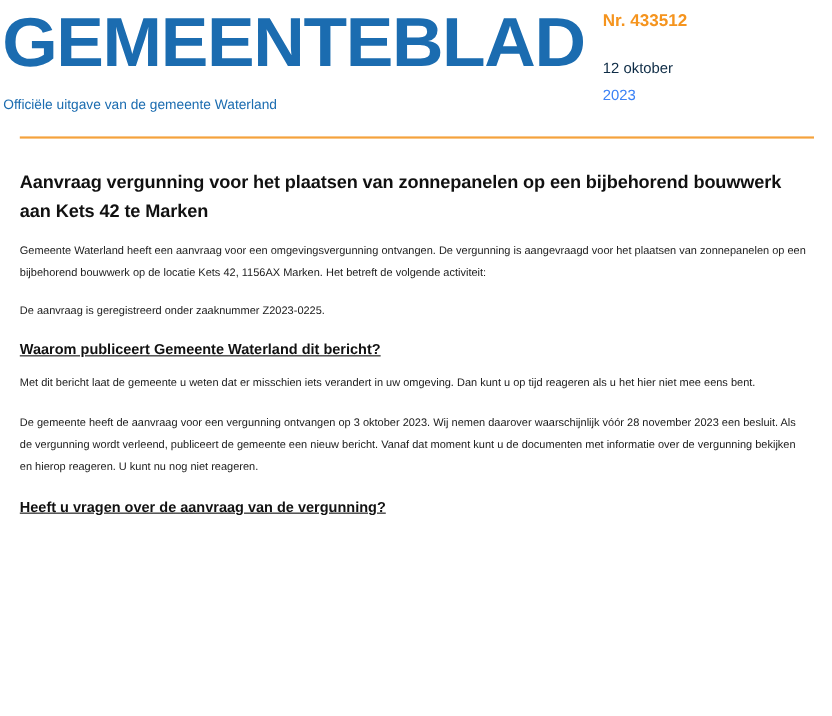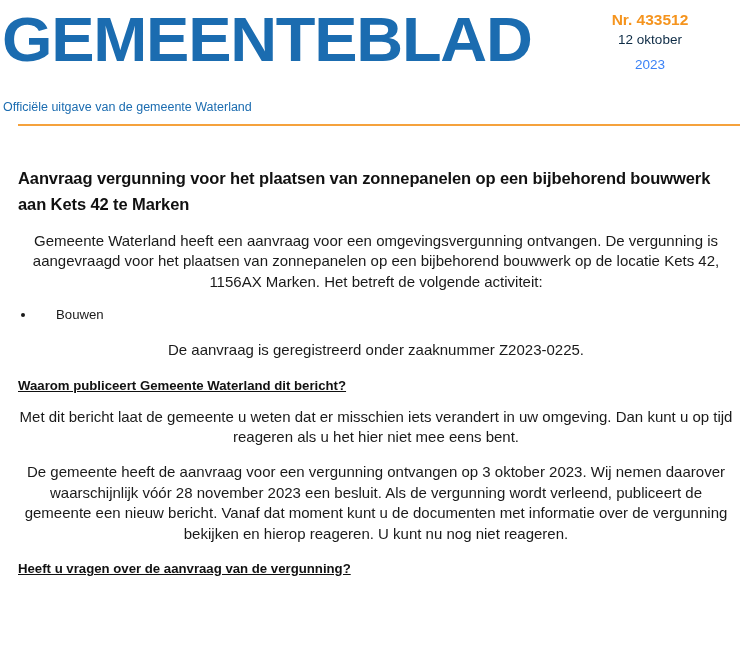--- a/index.html
+++ b/index.html
@@ -37,43 +37,43 @@
     font-weight: 700;
     letter-spacing: -1.2px;
     color: #1b6cb0;
     transform: scaleX(1.03);
     transform-origin: left top;
     white-space: nowrap;
   }
   .masthead-subtitle {
     position: absolute;
     left: 1px;
-    top: 100px;
+    top: 88px;
     font-size: 12.5px;
     line-height: 15px;
     font-weight: 400;
     color: #1b6cb0;
     white-space: nowrap;
   }
   .issue-block {
     position: absolute;
-    right: 0;
+    right: 12px;
     top: 10px;
-    text-align: center;
+    text-align: left;
     width: 180px;
   }
   .issue-number {
     font-size: 15.5px;
     line-height: 19px;
     font-weight: 700;
     color: #f5941e;
     white-space: nowrap;
   }
   .issue-date {
-    margin-top: 2px;
+    margin-top: 24px;
     font-size: 13.5px;
     line-height: 17px;
     font-weight: 400;
     color: #0d2b45;
     white-space: nowrap;
   }
   .issue-year {
     margin-top: 8px;
     font-size: 13.5px;
     line-height: 17px;
@@ -95,30 +95,30 @@
     position: absolute;
     left: 18px;
     top: 153px;
     width: 716px;
   }
   .doc-title {
     font-size: 16.5px;
     line-height: 26px;
     font-weight: 700;
     color: #111111;
-    margin: 12px 0 14px 0;
+    margin: 0 0 14px 0;
     letter-spacing: -0.1px;
   }
   .para {
-    font-size: 15px;
+    font-size: 10px;
     line-height: 20.4px;
     font-weight: 400;
     color: #1a1a1a;
     margin: 0 0 15px 0;
-    text-align: center;
+    text-align: left;
   }
   .para.tight {
     margin-bottom: 13px;
   }
   .subhead {
     font-size: 13.2px;
     line-height: 20px;
     font-weight: 700;
     color: #111111;
     margin: 0 0 11px 0;
@@ -163,26 +163,20 @@
   </div>
 
   <div class="rule"></div>
 
   <div class="article">
 
     <h1 class="doc-title">Aanvraag vergunning voor het plaatsen van zonnepanelen op een bijbehorend bouwwerk aan Kets 42 te Marken</h1>
 
     <p class="para tight">Gemeente Waterland heeft een aanvraag voor een omgevingsvergunning ontvangen. De vergunning is aangevraagd voor het plaatsen van zonnepanelen op een bijbehorend bouwwerk op de locatie Kets 42, 1156AX Marken. Het betreft de volgende activiteit:</p>
 
-    <ul class="bullet-list">
-      <li class="bullet-item">
-        <span class="bullet-dot"></span>
-        <span>Bouwen</span>
-      </li>
-    </ul>
 
     <p class="para">De aanvraag is geregistreerd onder zaaknummer Z2023-0225.</p>
 
     <h2 class="subhead">Waarom publiceert Gemeente Waterland dit bericht?</h2>
     <p class="para">Met dit bericht laat de gemeente u weten dat er misschien iets verandert in uw omgeving. Dan kunt u op tijd reageren als u het hier niet mee eens bent.</p>
 
     <p class="para">De gemeente heeft de aanvraag voor een vergunning ontvangen op 3 oktober 2023. Wij nemen daarover waarschijnlijk vóór 28 november 2023 een besluit. Als de vergunning wordt verleend, publiceert de gemeente een nieuw bericht. Vanaf dat moment kunt u de documenten met informatie over de vergunning bekijken en hierop reageren. U kunt nu nog niet reageren.</p>
 
     <h2 class="subhead">Heeft u vragen over de aanvraag van de vergunning?</h2>
 

